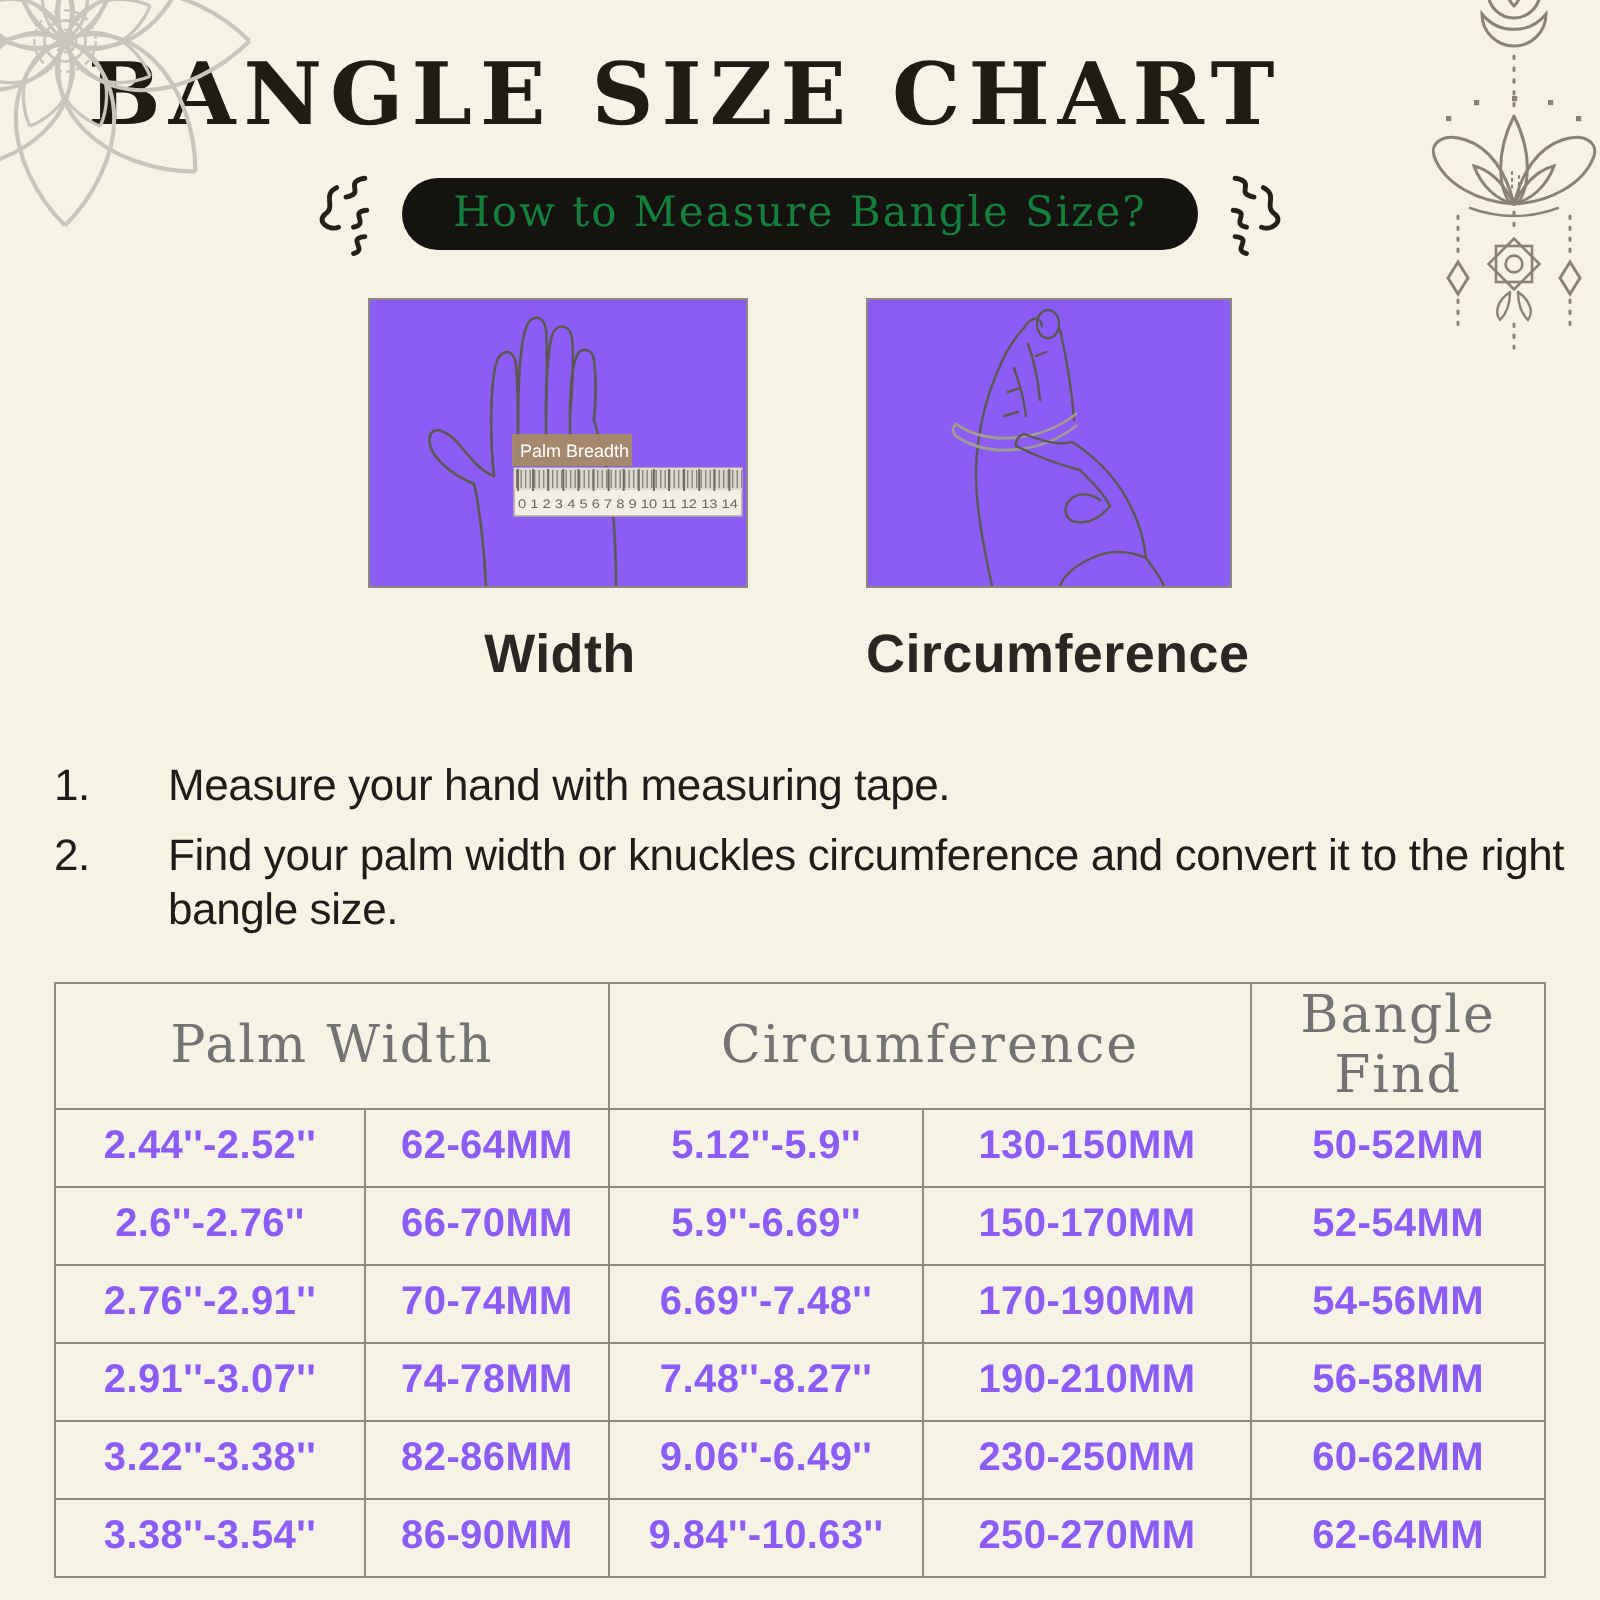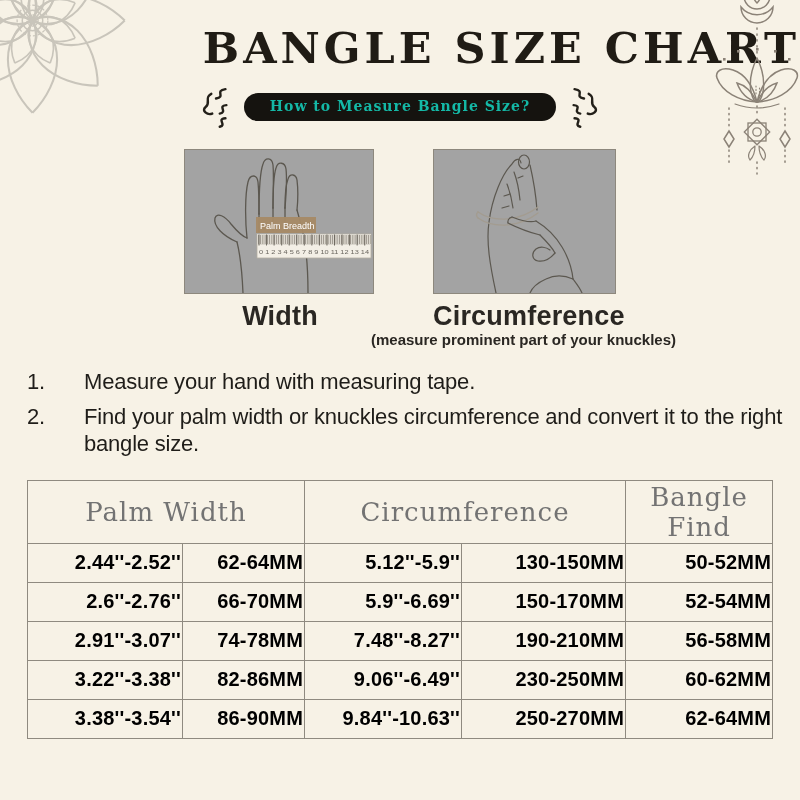--- a/index.html
+++ b/index.html
@@ -6,40 +6,40 @@
   body{
     width:800px;height:800px;position:relative;overflow:hidden;
     background:#f7f2e6;
     font-family:"Liberation Sans",sans-serif;
     color:#23201a;
   }
   .corner-mandala{position:absolute;left:-70px;top:-82px;width:205px;height:205px;}
   .lotus-ornament{position:absolute;left:707px;top:0;width:100px;height:178px;}
 
   .page-title{
-    margin:26px 0 0 0;text-align:right;
+    margin:26px 0 0 0;text-align:left;
     font-family:"DejaVu Serif",serif;font-weight:700;
-    font-size:43px;letter-spacing:4px;color:#201c15;line-height:1.05;
+    font-size:43px;letter-spacing:4px;color:#201c15;line-height:1.05;padding-left:44px;
   }
   .pill-row{display:flex;justify-content:center;align-items:center;gap:12px;margin-top:13px;}
   .pill{
-    background:#15130f;color:#14b8a6;border-radius:18px;
-    font-family:"DejaVu Serif",serif;font-weight:700;font-size:14px;
+    background:#15130f;color:#15803d;border-radius:18px;
+    font-family:"DejaVu Serif",serif;font-weight:400;font-size:21px;
     padding:5px 26px 7px 26px;letter-spacing:1px;white-space:nowrap;
   }
   .flourish{width:32px;height:46px;}
   .flourish.right{transform:scaleX(-1);}
 
   .hands-row{display:flex;justify-content:center;gap:59px;margin-top:19px;}
-  .hand-box{height:143px;border:1px solid #8d887d;background:#a3a3a3;position:relative;}
+  .hand-box{height:143px;border:1px solid #8d887d;background:#8b5cf6;position:relative;}
   .hand-box.left{width:188px;}
   .hand-box.right{width:181px;}
   .hand-box svg{display:block;}
 
-  .captions-row{display:flex;justify-content:center;gap:59px;margin-top:7px;height:52px;}
+  .captions-row{display:flex;justify-content:center;gap:59px;margin-top:18px;height:52px;}
   .caption-cell{position:relative;text-align:center;}
   .caption-cell.left{width:188px;}
   .caption-cell.right{width:181px;}
   .caption-main{font-size:27px;font-weight:700;color:#2a2723;letter-spacing:0.2px;}
   .caption-note{
     position:absolute;left:50%;transform:translateX(-50%);top:30px;
     font-size:15px;font-weight:700;color:#2a2723;white-space:nowrap;
   }
 
   .instructions{margin:15px 0 0 27px;font-size:22px;letter-spacing:-0.2px;color:#1f1d19;}
@@ -50,21 +50,21 @@
   table.size-table{
     width:745px;margin:22px auto 0 auto;border-collapse:collapse;table-layout:fixed;
     background:#f7f2e6;
   }
   .size-table th,.size-table td{border:1px solid #8f8a80;text-align:center;vertical-align:middle;}
   .size-table th{
     font-family:"DejaVu Serif",serif;font-weight:500;font-size:26px;
     color:#737373;height:50px;letter-spacing:1px;
   }
   .size-table td{
-    font-size:20px;font-weight:700;color:#000000;height:36px;letter-spacing:0.2px;text-align:right;
+    font-size:20px;font-weight:700;color:#8b5cf6;height:36px;letter-spacing:0.2px;
   }
 </style>
 </head>
 <body>
 
 <svg class="corner-mandala" viewBox="0 0 200 200">
   <g fill="none" stroke="#c9c5bb" stroke-width="2">
     <g id="outerPetals">
       <path id="opet" d="M100,10 C114,24 124,44 124,62 C124,82 113,95 100,101 C87,95 76,82 76,62 C76,44 86,24 100,10"></path>
       <use href="#opet" transform="rotate(45 100 100)"></use>
@@ -220,21 +220,20 @@
     </svg>
   </div>
 </div>
 
 <div class="captions-row">
   <div class="caption-cell left">
     <span class="caption-main">Width</span>
   </div>
   <div class="caption-cell right">
     <span class="caption-main">Circumference</span>
-    <div class="caption-note">(measure prominent part of your knuckles)</div>
   </div>
 </div>
 
 <div class="instructions">
   <div class="instruction-item">
     <span class="instruction-number">1.</span>
     <span class="instruction-text">Measure your hand with measuring tape.</span>
   </div>
   <div class="instruction-item">
     <span class="instruction-number">2.</span>
@@ -266,20 +265,27 @@
       <td>50-52MM</td>
     </tr>
     <tr>
       <td>2.6''-2.76''</td>
       <td>66-70MM</td>
       <td>5.9''-6.69''</td>
       <td>150-170MM</td>
       <td>52-54MM</td>
     </tr>
     <tr>
+      <td>2.76''-2.91''</td>
+      <td>70-74MM</td>
+      <td>6.69''-7.48''</td>
+      <td>170-190MM</td>
+      <td>54-56MM</td>
+    </tr>
+    <tr>
       <td>2.91''-3.07''</td>
       <td>74-78MM</td>
       <td>7.48''-8.27''</td>
       <td>190-210MM</td>
       <td>56-58MM</td>
     </tr>
     <tr>
       <td>3.22''-3.38''</td>
       <td>82-86MM</td>
       <td>9.06''-6.49''</td>

